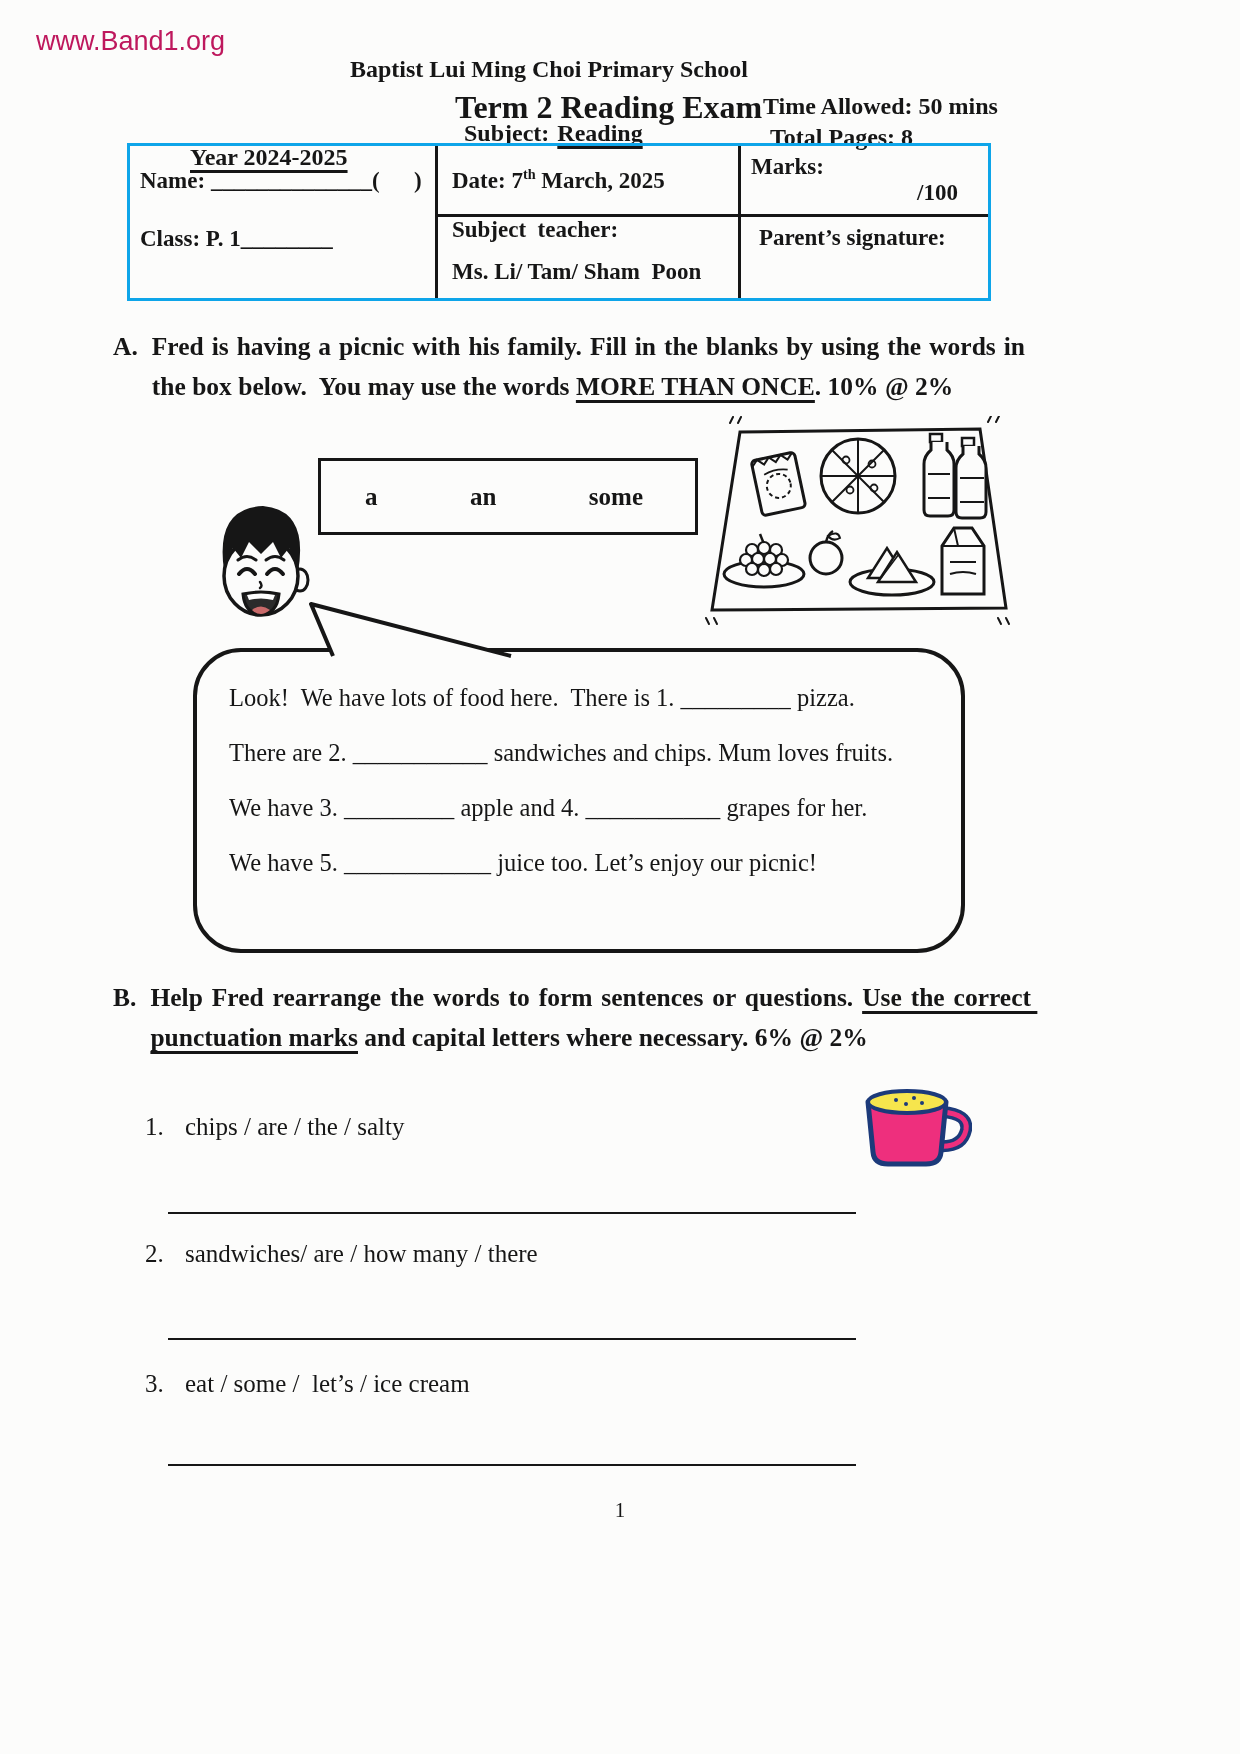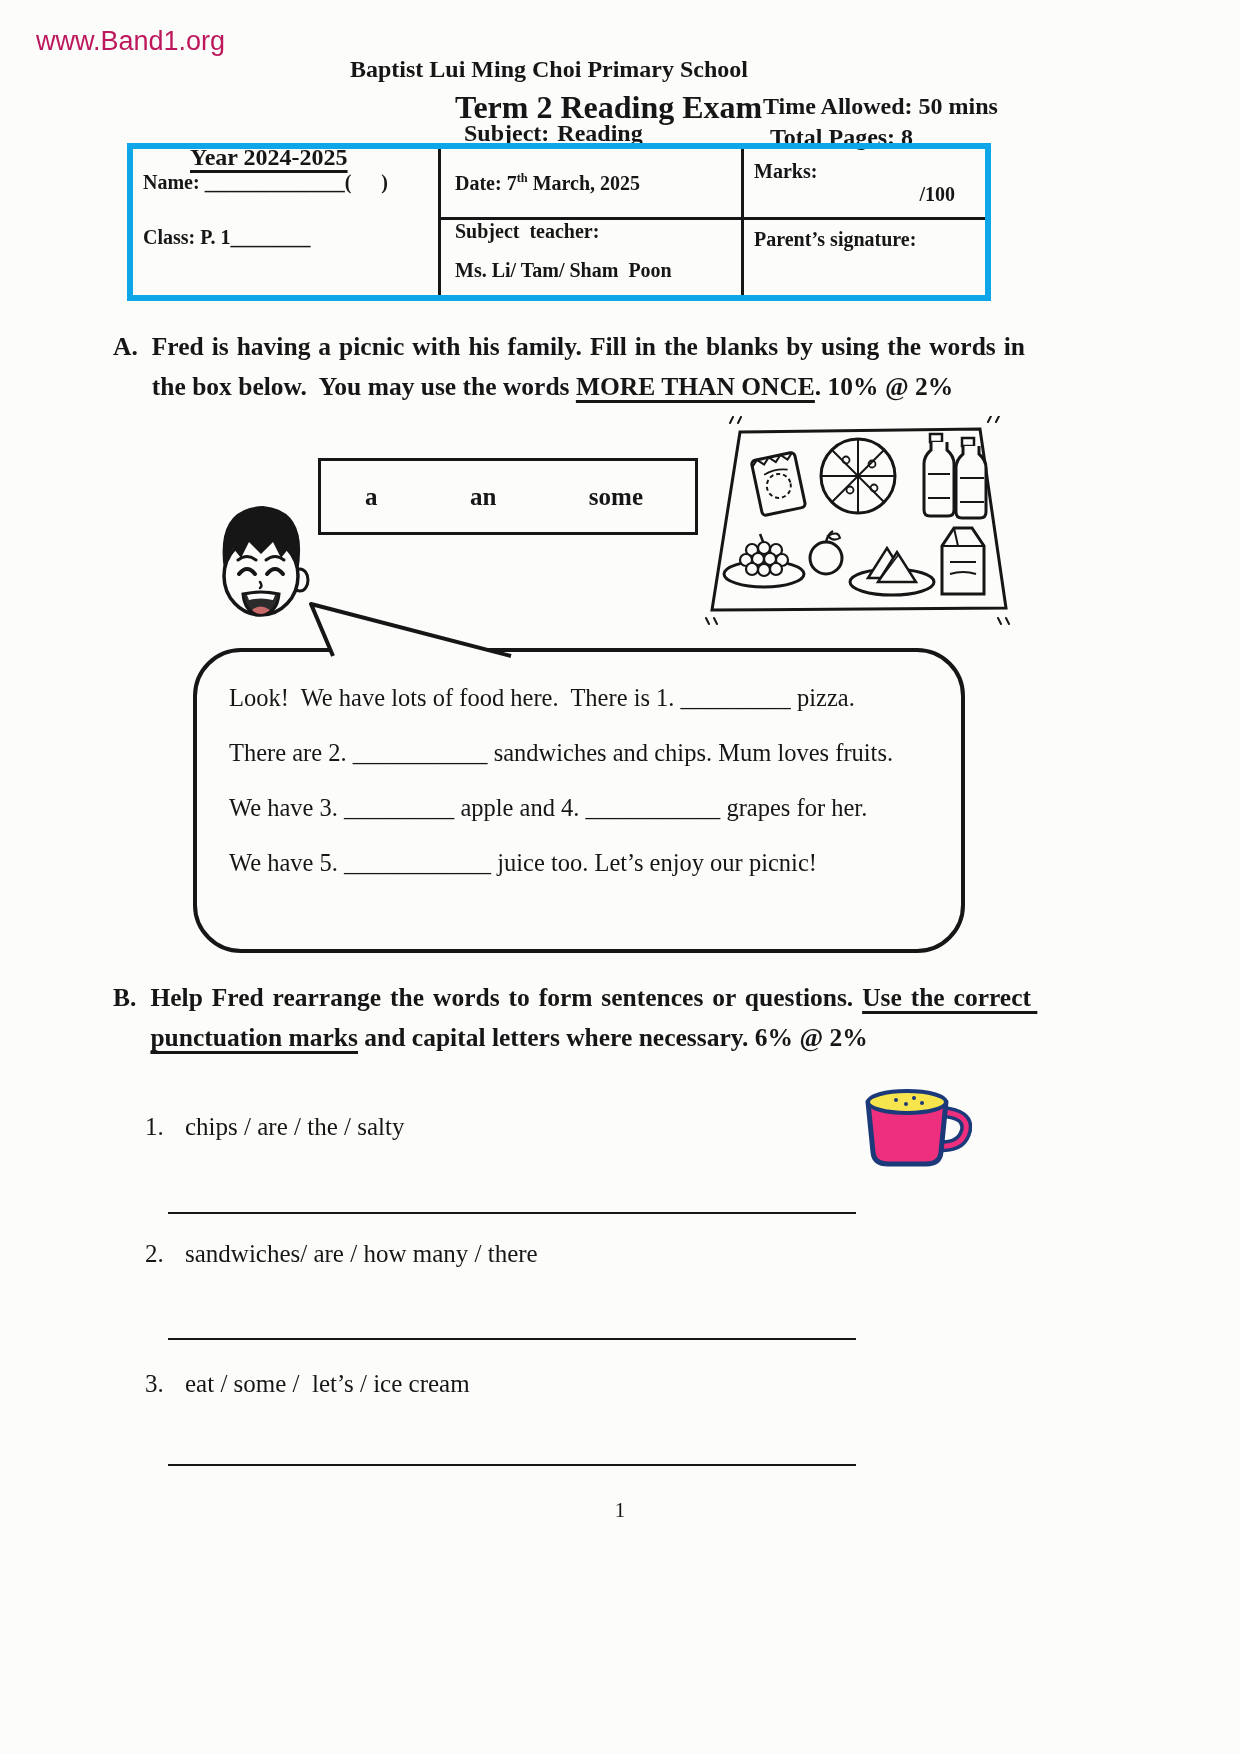--- a/index.html
+++ b/index.html
@@ -14,30 +14,30 @@
   .watermark { left:36px; top:26px; font-family:"Liberation Sans", sans-serif; font-size:27px; color:#be185d; }
 
   .hdr-school { left:350px; top:56px; font-size:24px; }
   .hdr-exam   { left:455px; top:89px; font-size:32px; }
   .hdr-time   { left:763px; top:93px; font-size:24px; }
   .hdr-subject{ left:464px; top:120px; font-size:24px; }
   .hdr-subject .subj-val { margin-left:8px; }
   .hdr-pages  { left:770px; top:124px; font-size:24px; }
   .hdr-year   { left:190px; top:120px; font-size:24px;margin-top:24px; }
 
-  .info-table { left:127px; top:143px; width:864px; height:158px; border:6px solid #0ea5e9;
+  .info-table { left:127px; top:143px; width:864px; height:158px; border:3px solid #0ea5e9;
                 display:grid; grid-template-columns:308px 303px 1fr; grid-template-rows:71px 1fr;
-                font-weight:bold; font-size:20px; }
+                font-weight:bold; font-size:23px; }
   .c-left { grid-row:1/3; grid-column:1; border-right:3px solid #161616; padding:22px 8px 0 10px; }
   .c-mid-top { grid-row:1; grid-column:2; border-right:3px solid #161616; border-bottom:3px solid #161616;
                display:flex; align-items:center; padding-left:14px; }
   .c-right-top { grid-row:1; grid-column:3; border-bottom:3px solid #161616; padding:4px 10px;
                  display:flex; flex-direction:column;justify-content:center; }
   .c-mid-bot { grid-row:2; grid-column:2; border-right:3px solid #161616; padding:0 14px; }
-  .c-right-bot { grid-row:2; grid-column:3; padding:8px 10px; }
+  .c-right-bot { grid-row:2; grid-column:3; padding:8px 18px; }
   .marks-value { align-self:flex-end; margin-right:20px; margin-top:0; }
   .class-line { margin-top:32px; }
   sup.th { font-size:0.62em; vertical-align:super; }
   .teacher-value { margin-top:16px; }
 
   .sec-head { display:flex; gap:14px; font-weight:bold; font-size:25.5px; line-height:40px; }
   .sec-a { left:113px; top:327px; width:912px; }
   .sec-b { left:113px; top:978px; width:918px; }
   .sec-text { text-align:justify; }
 

